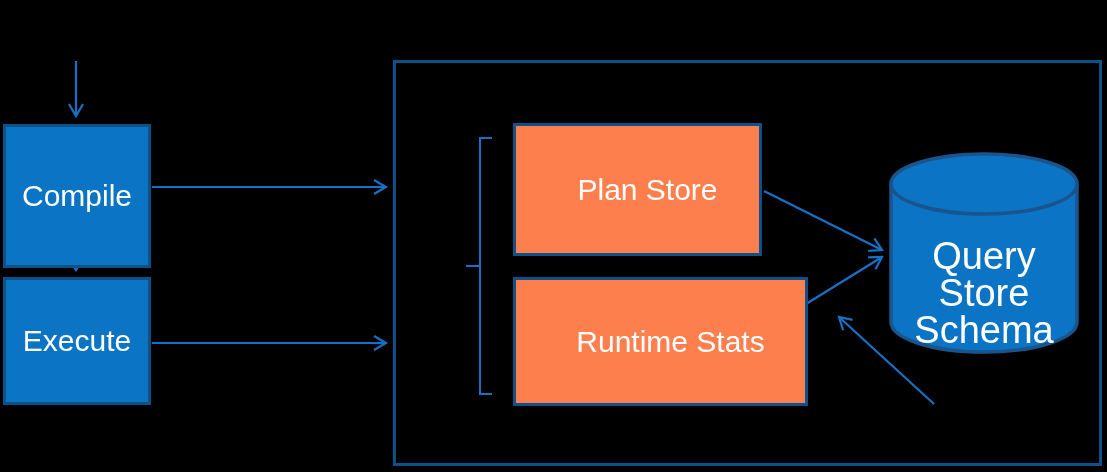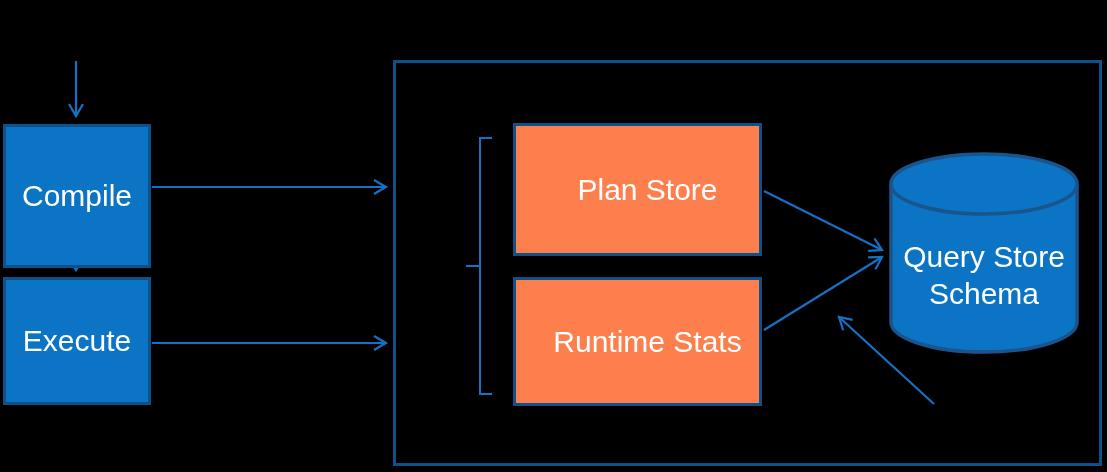--- a/index.html
+++ b/index.html
@@ -57,38 +57,38 @@
     border: 3px solid var(--node_border, #0C5187);
   }
   .orange-node {
     background: var(--orange_fill, #FC7F4D);
     border: 3px solid var(--node_border, #0C5187);
     padding-left: 20px;
   }
   .compile-box  { left: 3px;   top: 124px; width: 148px; height: 144px; }
   .execute-box  { left: 3px;   top: 277px; width: 148px; height: 128px; }
   .plan-box     { left: 513px; top: 123px; width: 249px; height: 133px; }
-  .runtime-box  { left: 513px; top: 277px; width: 249px; height: 129px; }
+  .runtime-box  { left: 513px; top: 277px; width: 295px; height: 129px; }
   .container-box {
     position: absolute;
     left: 393px;
     top: 60px;
     width: 709px;
     height: 406px;
     box-sizing: border-box;
     border: 3px solid var(--node_border, #0C5187);
   }
   .cyl-label {
     position: absolute;
     left: 889px;
     top: 238px;
     width: 190px;
     text-align: center;
     color: var(--text, #FFFFFF);
-    font-size: 30px;
+    font-size: 38px;
     line-height: 37px;
   }
 </style>
 </head>
 <body>
 
 <div class="canvas">
 
   <svg class="overlay" viewBox="0 0 1107 472">
     <defs>

